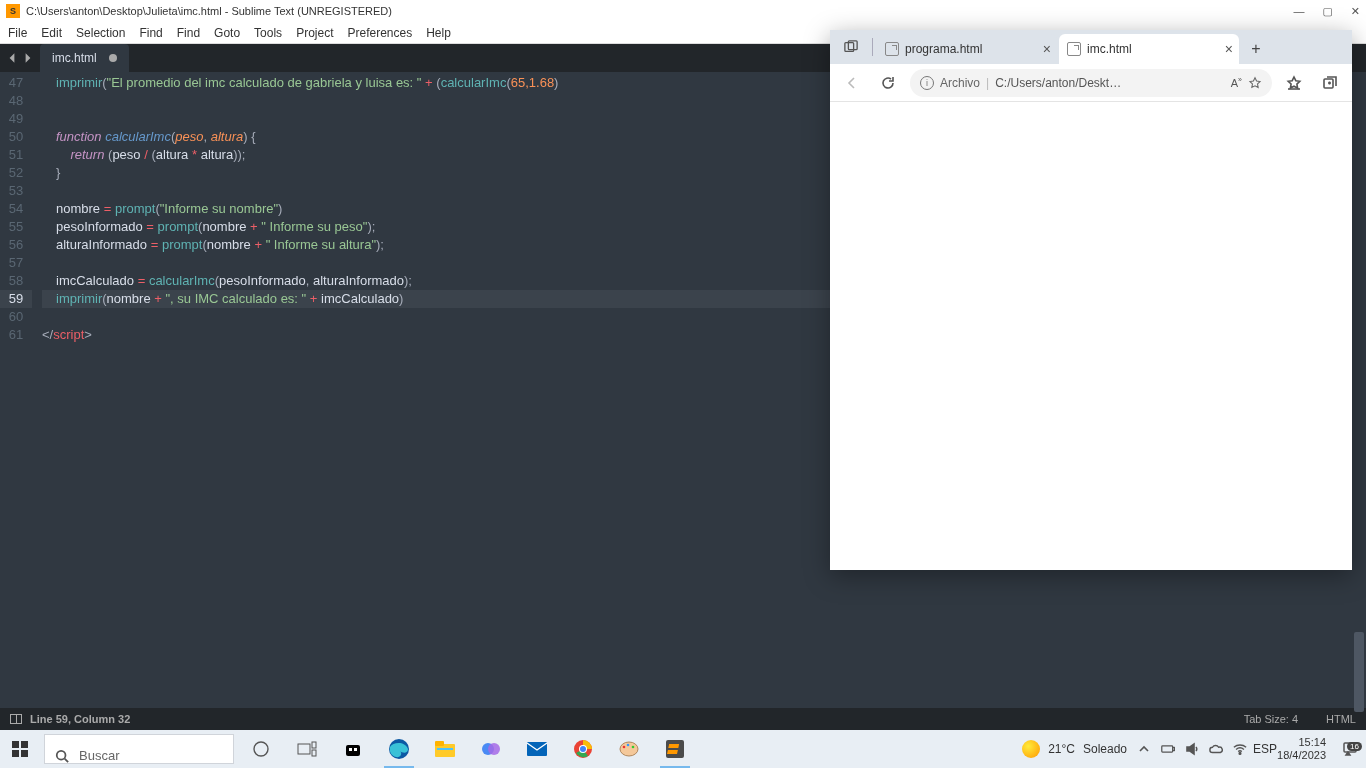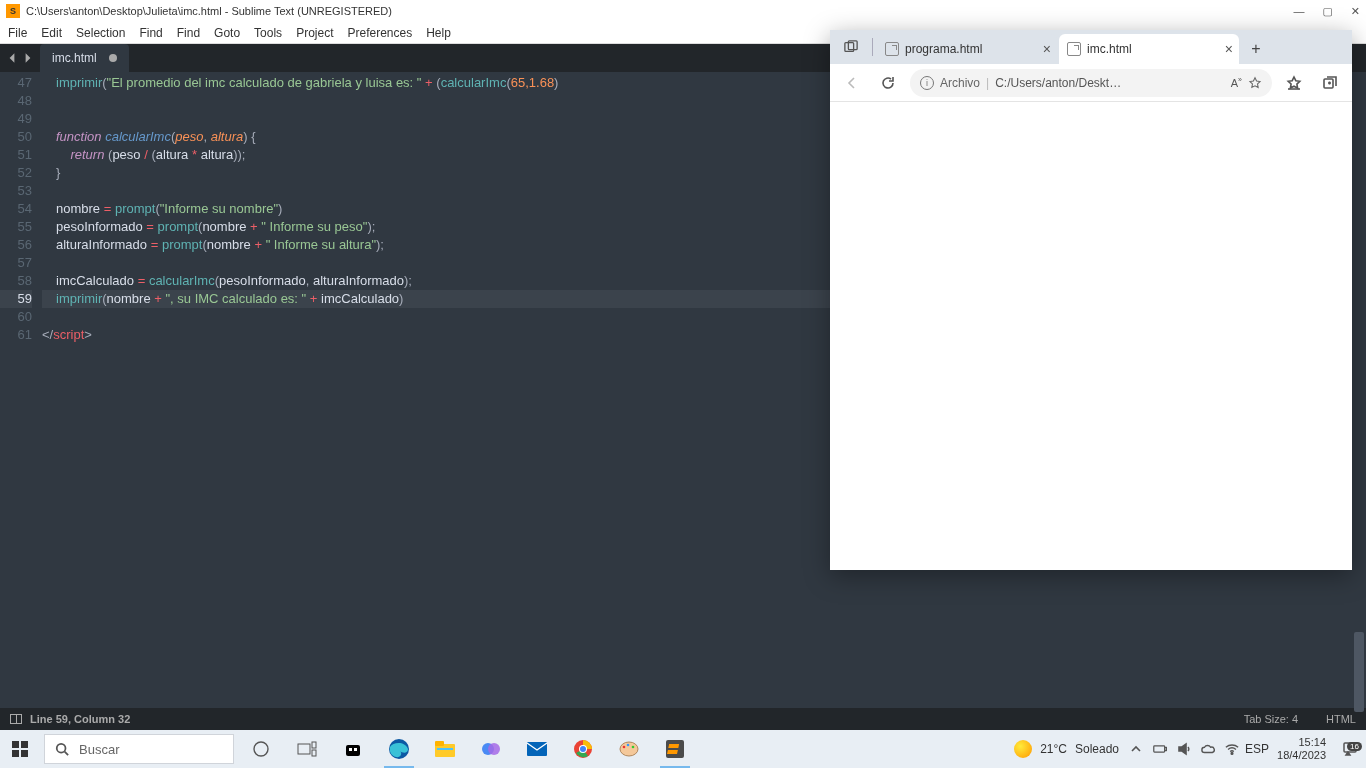--- a/index.html
+++ b/index.html
@@ -16,21 +16,21 @@
 .st-menubar { height: 22px; background: #fff; display: flex; align-items: center; padding: 0 8px; font-size: 12px; color: #333; border-bottom: 1px solid #ddd; }
 .st-menubar span { margin-right: 14px; cursor: pointer; }
 
 .st-nav { height: 28px; background: #22262a; display: flex; align-items: center; }
 .st-nav-arrows { display: flex; padding: 0 6px; gap: 4px; }
 .st-nav-arrows svg { width: 12px; height: 12px; fill: #aaa; }
 .st-tab { height: 28px; background: #303841; display: flex; align-items: center; padding: 0 32px 0 12px; font-size: 12px; color: #d8dee9; position: relative; border-radius: 4px 4px 0 0; }
 .st-tab .dot { position: absolute; right: 12px; width: 8px; height: 8px; border-radius: 50%; background: #aaa; }
 
 .st-body { flex: 1; display: flex; background: #303841; position: relative; }
-.st-gutter { width: 42px; background: #303841; text-align: right; padding-right: 10px; padding-top: 2px; color: #5a6773; font-family: Consolas, monospace; font-size: 13px; line-height: 18px; }
+.st-gutter { width: 42px; background: #303841; text-align: center; padding-right: 10px; padding-top: 2px; color: #5a6773; font-family: Consolas, monospace; font-size: 13px; line-height: 18px; }
 .st-gutter .line { height: 18px; }
 .st-gutter .line.active { color: #d8dee9; background: #3b434c; }
 .st-code { flex: 1; padding-top: 2px; font-family: Consolas, monospace; font-size: 13px; line-height: 18px; white-space: pre; color: #d8dee9; position: relative; }
 .st-code .row { height: 18px; padding-left: 14px; }
 .st-code .row.active { background: #3b434c; }
 .c-kw { color: #c594c5; font-style: italic; text-align: right; }
 .c-fn { color: #6699cc; font-style: italic; }
 .c-call { color: #5fb3b3; }
 .c-param { color: #f99157; font-style: italic; }
 .c-op { color: #ec5f67; }
@@ -75,31 +75,31 @@
 .edge-addr .aa sup { font-size: 7px; }
 
 .edge-content { flex: 1; background: #fff; padding: 18px; font-family: "Times New Roman", serif; color: #000; }
 .edge-content h1 { font-size: 30px; font-weight: bold; margin-bottom: 28px; }
 .edge-content p { font-size: 15px; }
 
 
 .taskbar { position: absolute; bottom: 0; left: 0; width: 1366px; height: 38px; background: #e8eef4; display: flex; align-items: center; }
 .tb-start { width: 40px; height: 38px; display: flex; align-items: center; justify-content: center; cursor: pointer; }
 .tb-start svg { width: 16px; height: 16px; }
-.tb-search { width: 190px; height: 30px; background: #fff; margin-left: 4px; display: flex; align-items: center; padding: 0 10px; font-size: 13px; color: #666; gap: 10px; border: 1px solid #d0d4da; }
+.tb-search { width: 190px; height: 30px; background: #fff; margin-left: 4px; display: flex; align-items: flex-end; padding: 0 10px; font-size: 13px; color: #666; gap: 10px; border: 1px solid #d0d4da; }
 .tb-search svg { width: 14px; height: 14px; stroke: #555; fill: none; stroke-width: 2; }
 .tb-icons { display: flex; align-items: center; height: 38px; margin-left: 4px; }
 .tb-icon { width: 46px; height: 38px; display: flex; align-items: center; justify-content: center; cursor: pointer; position: relative; }
 .tb-icon.active::after { content: ""; position: absolute; bottom: 0; left: 8px; right: 8px; height: 2px; background: #76b9ed; }
 .tb-spacer { flex: 1; }
 .tb-weather { display: flex; align-items: center; gap: 8px; font-size: 12px; color: #333; margin-right: 10px; }
 .tb-weather .sun { width: 18px; height: 18px; border-radius: 50%; background: radial-gradient(circle at 35% 35%, #ffeb3b, #ff9800); }
 .tb-tray { display: flex; align-items: center; gap: 10px; color: #555; font-size: 12px; margin-right: 6px; }
 .tb-tray svg { width: 14px; height: 14px; stroke: #555; fill: none; stroke-width: 1.6; }
-.tb-lang { font-size: 12px; color: #333; margin-right: 8px; }
+.tb-lang { font-size: 12px; color: #333; margin-right: 0; }
 .tb-clock { font-size: 11px; color: #333; text-align: right; line-height: 13px; margin-right: 8px; }
 .tb-notif { width: 32px; display: flex; align-items: center; justify-content: center; position: relative; }
 .tb-notif svg { width: 16px; height: 16px; stroke: #555; fill: none; stroke-width: 1.5; }
 .tb-notif .badge { position: absolute; bottom: 6px; right: 4px; background: #444; color: #fff; font-size: 8px; border-radius: 7px; padding: 0 3px; }
 </style>
 </head>
 <body>
 
 <div class="sublime">
   <div class="st-titlebar">

